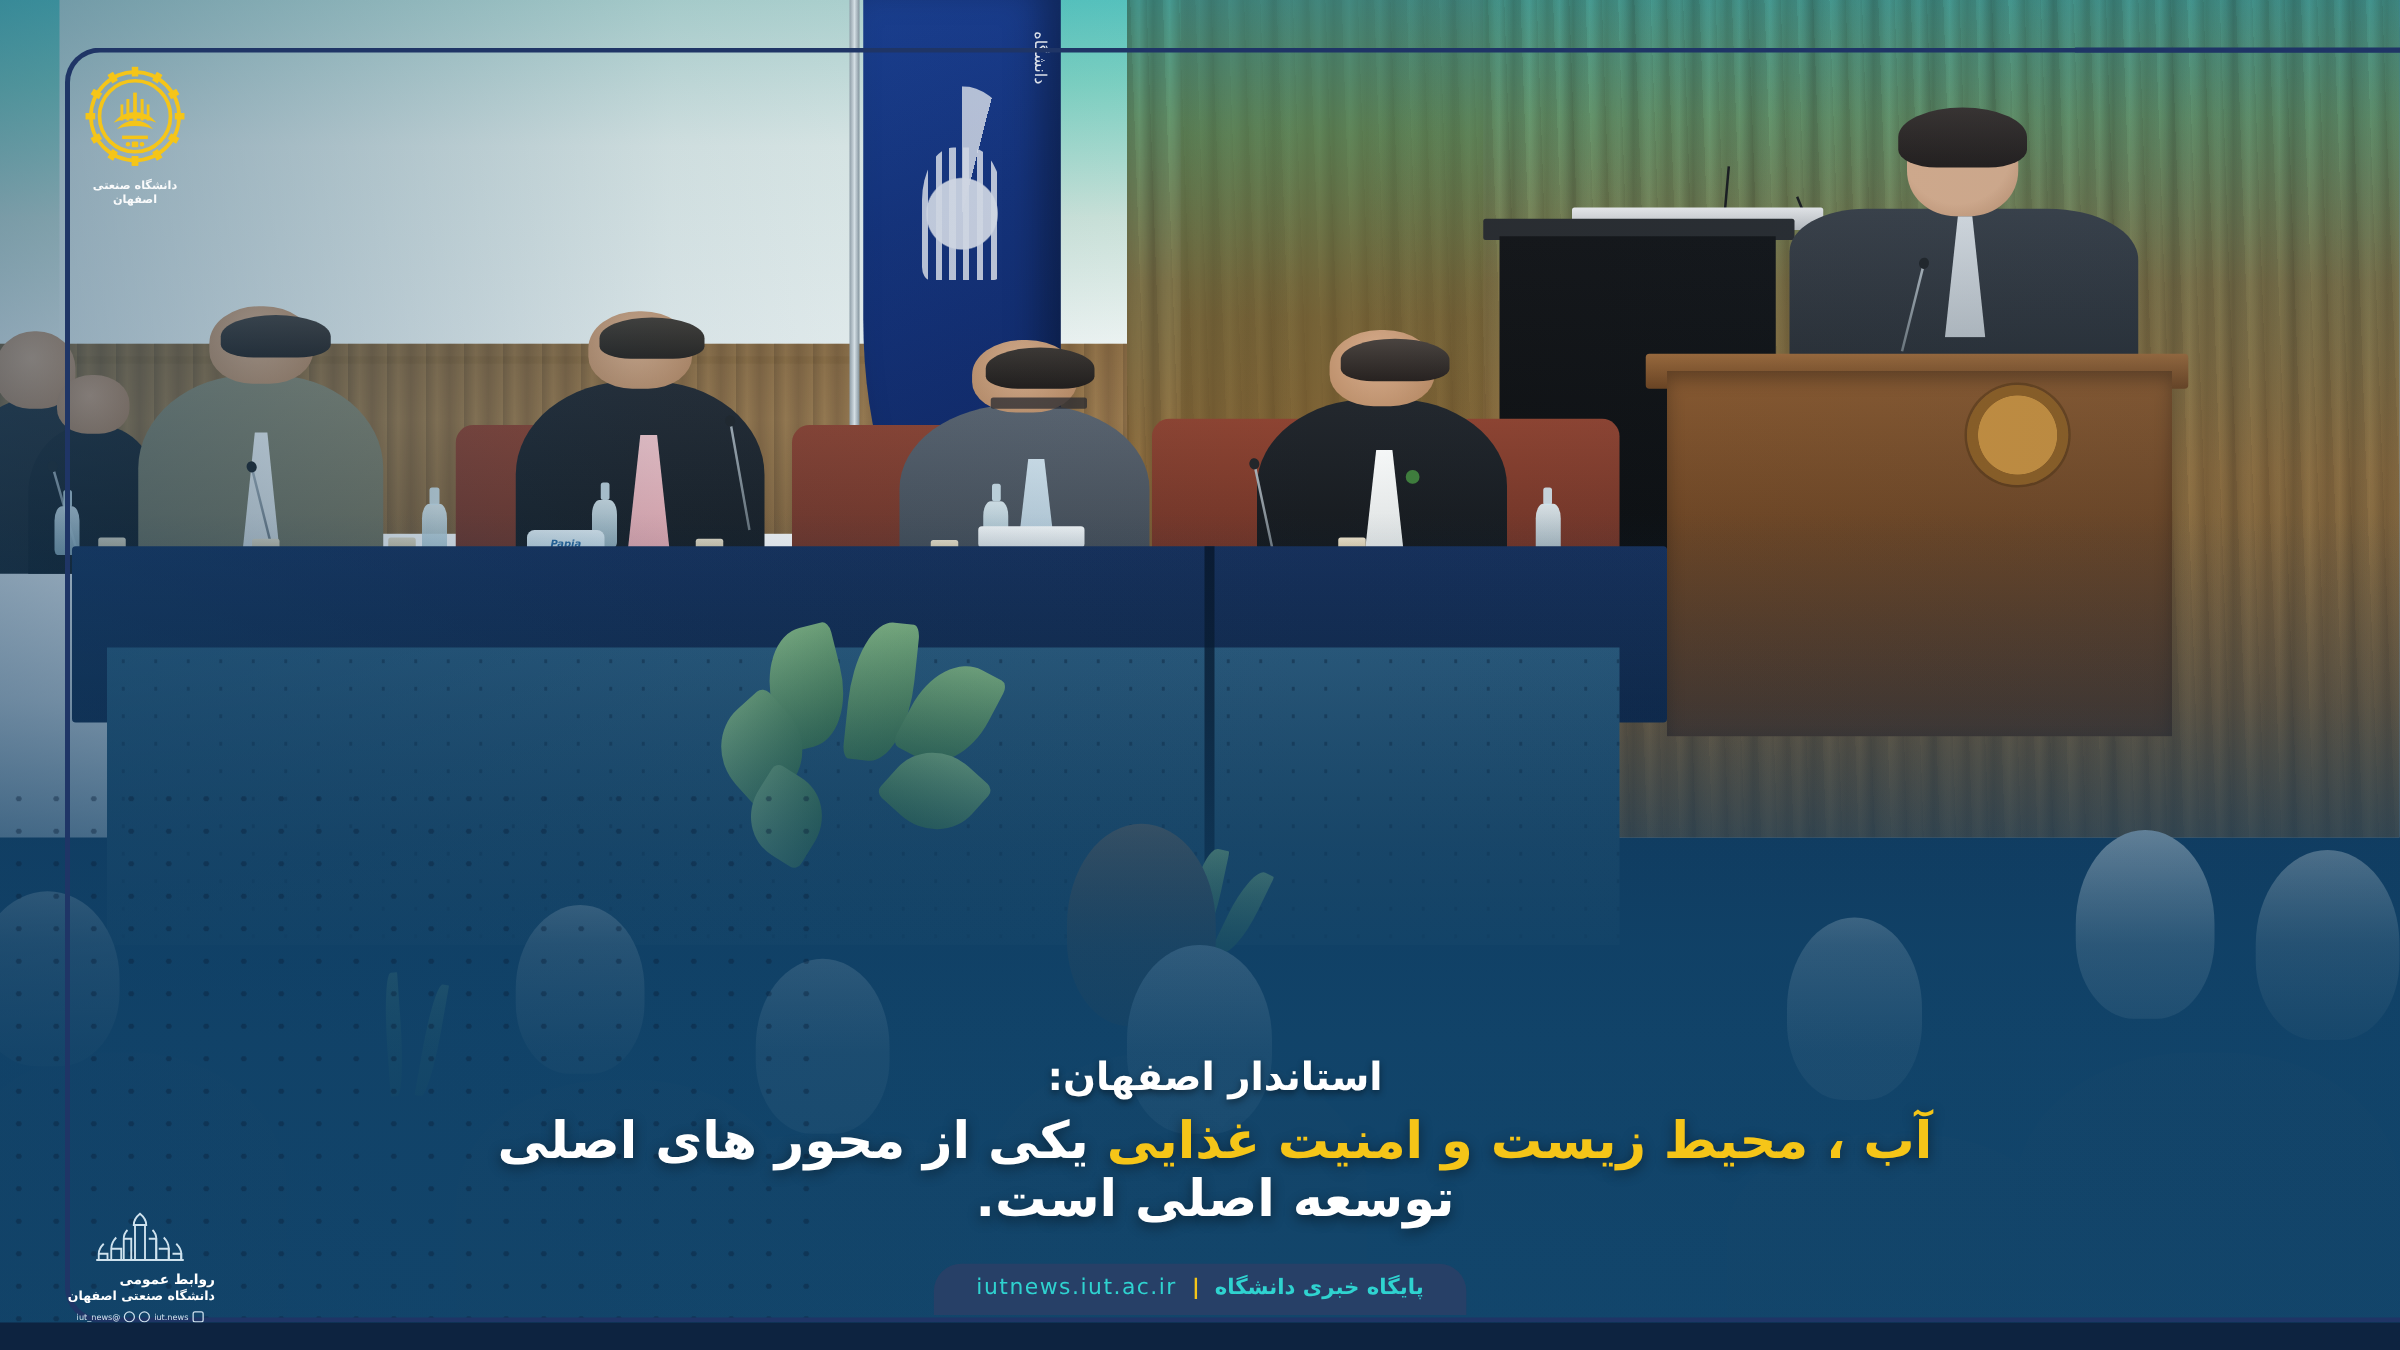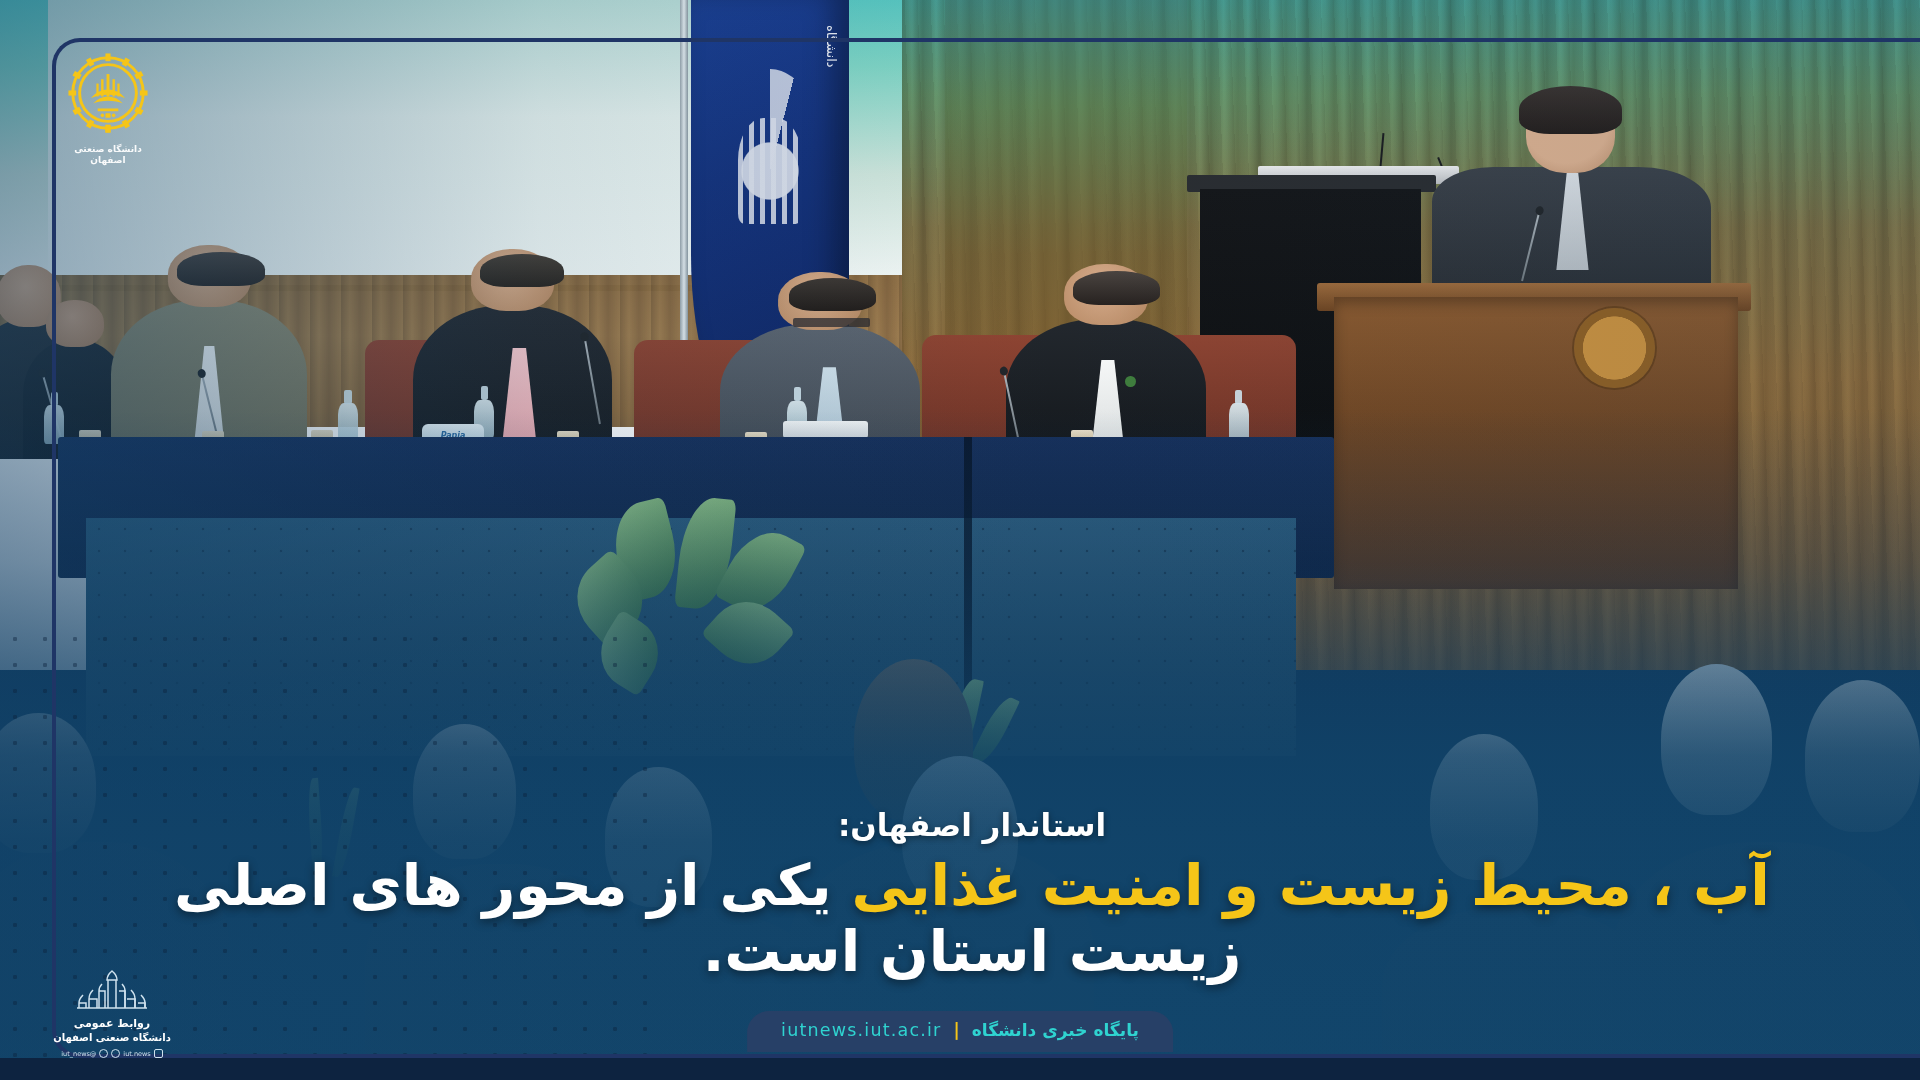--- a/index.html
+++ b/index.html
@@ -244,28 +244,28 @@
   .headline{
     position:absolute;right:48px;bottom:96px;width:1800px;text-align:center;
     direction:rtl;
   }
   .kicker{
     color:#ffffff;font-size:31px;font-weight:700;letter-spacing:.5px;
     margin:0 0 10px 0;line-height:1.1;
     text-shadow:0 2px 6px rgba(0,0,0,.45);
   }
   .hl-line{
-    font-size:57px;font-weight:800;line-height:1.16;margin:0;
+    font-size:41px;font-weight:800;line-height:1.16;margin:0;
     text-shadow:0 3px 10px rgba(0,0,0,.45);
     white-space:nowrap;
   }
   .hl-line .w{color:#ffffff;}
   .hl-line .y{color:#f5c518;}
   
-  .prlogo{position:absolute;left:52px;bottom:22px;width:120px;text-align:center;color:#fff;}
+  .prlogo{position:absolute;left:52px;bottom:22px;width:120px;color:#fff;}
   .prlogo .mark{height:44px;display:flex;align-items:flex-end;justify-content:center;}
   .prlogo .t1{font-size:11px;font-weight:700;margin-top:5px;letter-spacing:.3px;}
   .prlogo .t2{font-size:10px;font-weight:700;margin-top:2px;letter-spacing:.2px;}
   .prlogo .socials{
     margin-top:6px;display:flex;gap:3px;align-items:center;justify-content:center;
     font-size:6.5px;color:#cfe2ee;
   }
   .sico{
     width:9px;height:9px;border-radius:2px;border:1px solid #cfe2ee;display:inline-block;
     flex:0 0 auto;
@@ -475,21 +475,21 @@
     </svg>
     <div class="cap">دانشگاه صنعتی اصفهان</div>
   </div>
 
   <div class="headline">
     <div class="kicker">استاندار اصفهان:</div>
     <div class="hl-line">
       <span class="y">آب ، محیط زیست و امنیت غذایی</span><span class="w"> یکی از محور های اصلی</span>
     </div>
     <div class="hl-line">
-      <span class="w">زیست استان است.</span>
+      <span class="w">توسعه اصلی است.</span>
     </div>
   </div>
 
   <div class="prlogo">
     <div class="mark">
       <svg width="86" height="44" viewBox="0 0 86 44">
         <g fill="none" stroke="#cfe2ee" stroke-width="1.5">
           <path d="M43 3 q-5 4 -5 9 h10 q0 -5 -5 -9z"></path>
           <path d="M39 12 v28 M47 12 v28"></path>
           <path d="M33 16 q-3 3 -3 7 v17 M53 16 q3 3 3 7 v17"></path>

